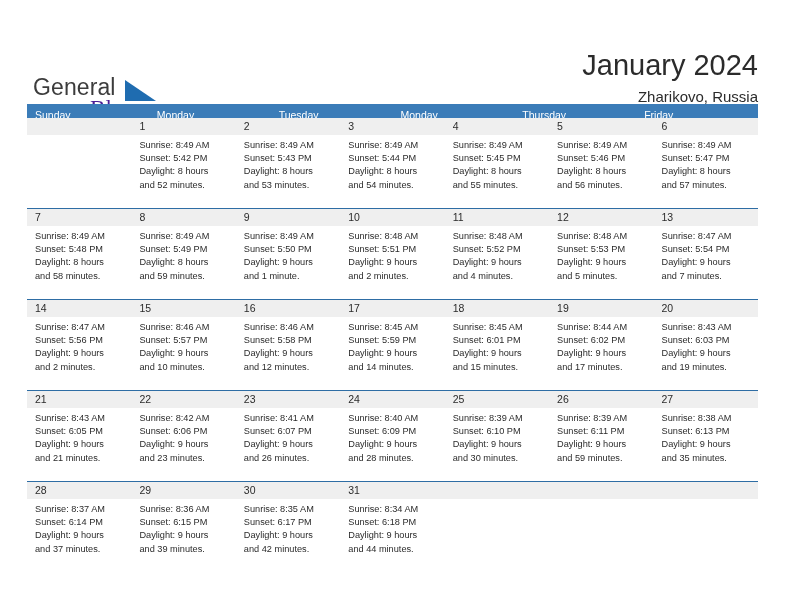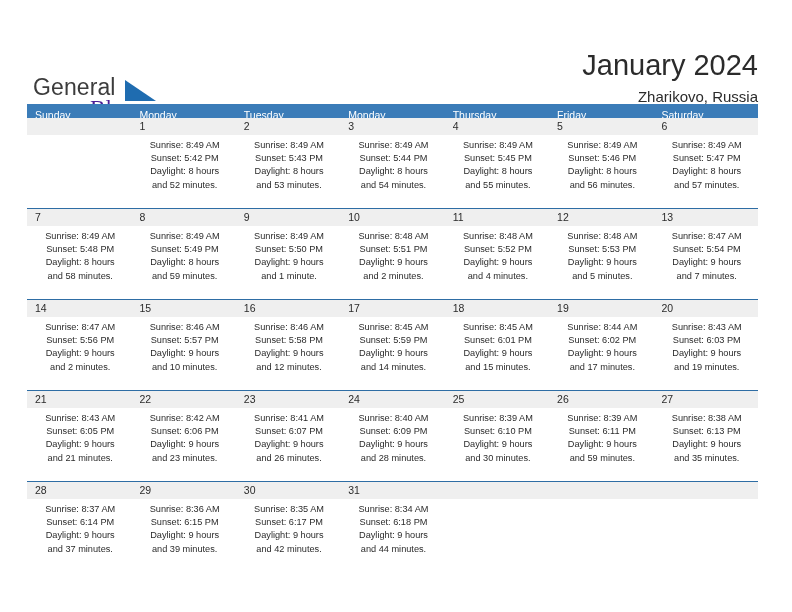--- a/index.html
+++ b/index.html
@@ -138,21 +138,20 @@
   }
   .day-cell.empty .day-number-band {
     background: #efefef;
   }
 
   .day-details {
     padding: 4px 6px 0 8px;
     font-size: 9.2px;
     line-height: 13.2px;
     color: #2b2b2b;
-    text-align: center;
   }
   .day-details div {
     white-space: nowrap;
   }
 </style>
 </head>
 <body>
 
 <div class="page">
 
@@ -173,21 +172,20 @@
 
   <div class="calendar">
 
     <div class="dow-row">
       <div class="dow-cell">Sunday</div>
       <div class="dow-cell">Monday</div>
       <div class="dow-cell">Tuesday</div>
       <div class="dow-cell">Monday</div>
       <div class="dow-cell">Thursday</div>
       <div class="dow-cell">Friday</div>
-      <div class="dow-cell">Saturday</div>
     </div>
 
     <div id="weeks-container">
         <div class="week-row">
           <div class="day-cell empty">
             <div class="day-number-band"></div>
           </div>
           <div class="day-cell">
             <div class="day-number-band">1</div>
             <div class="day-details">

